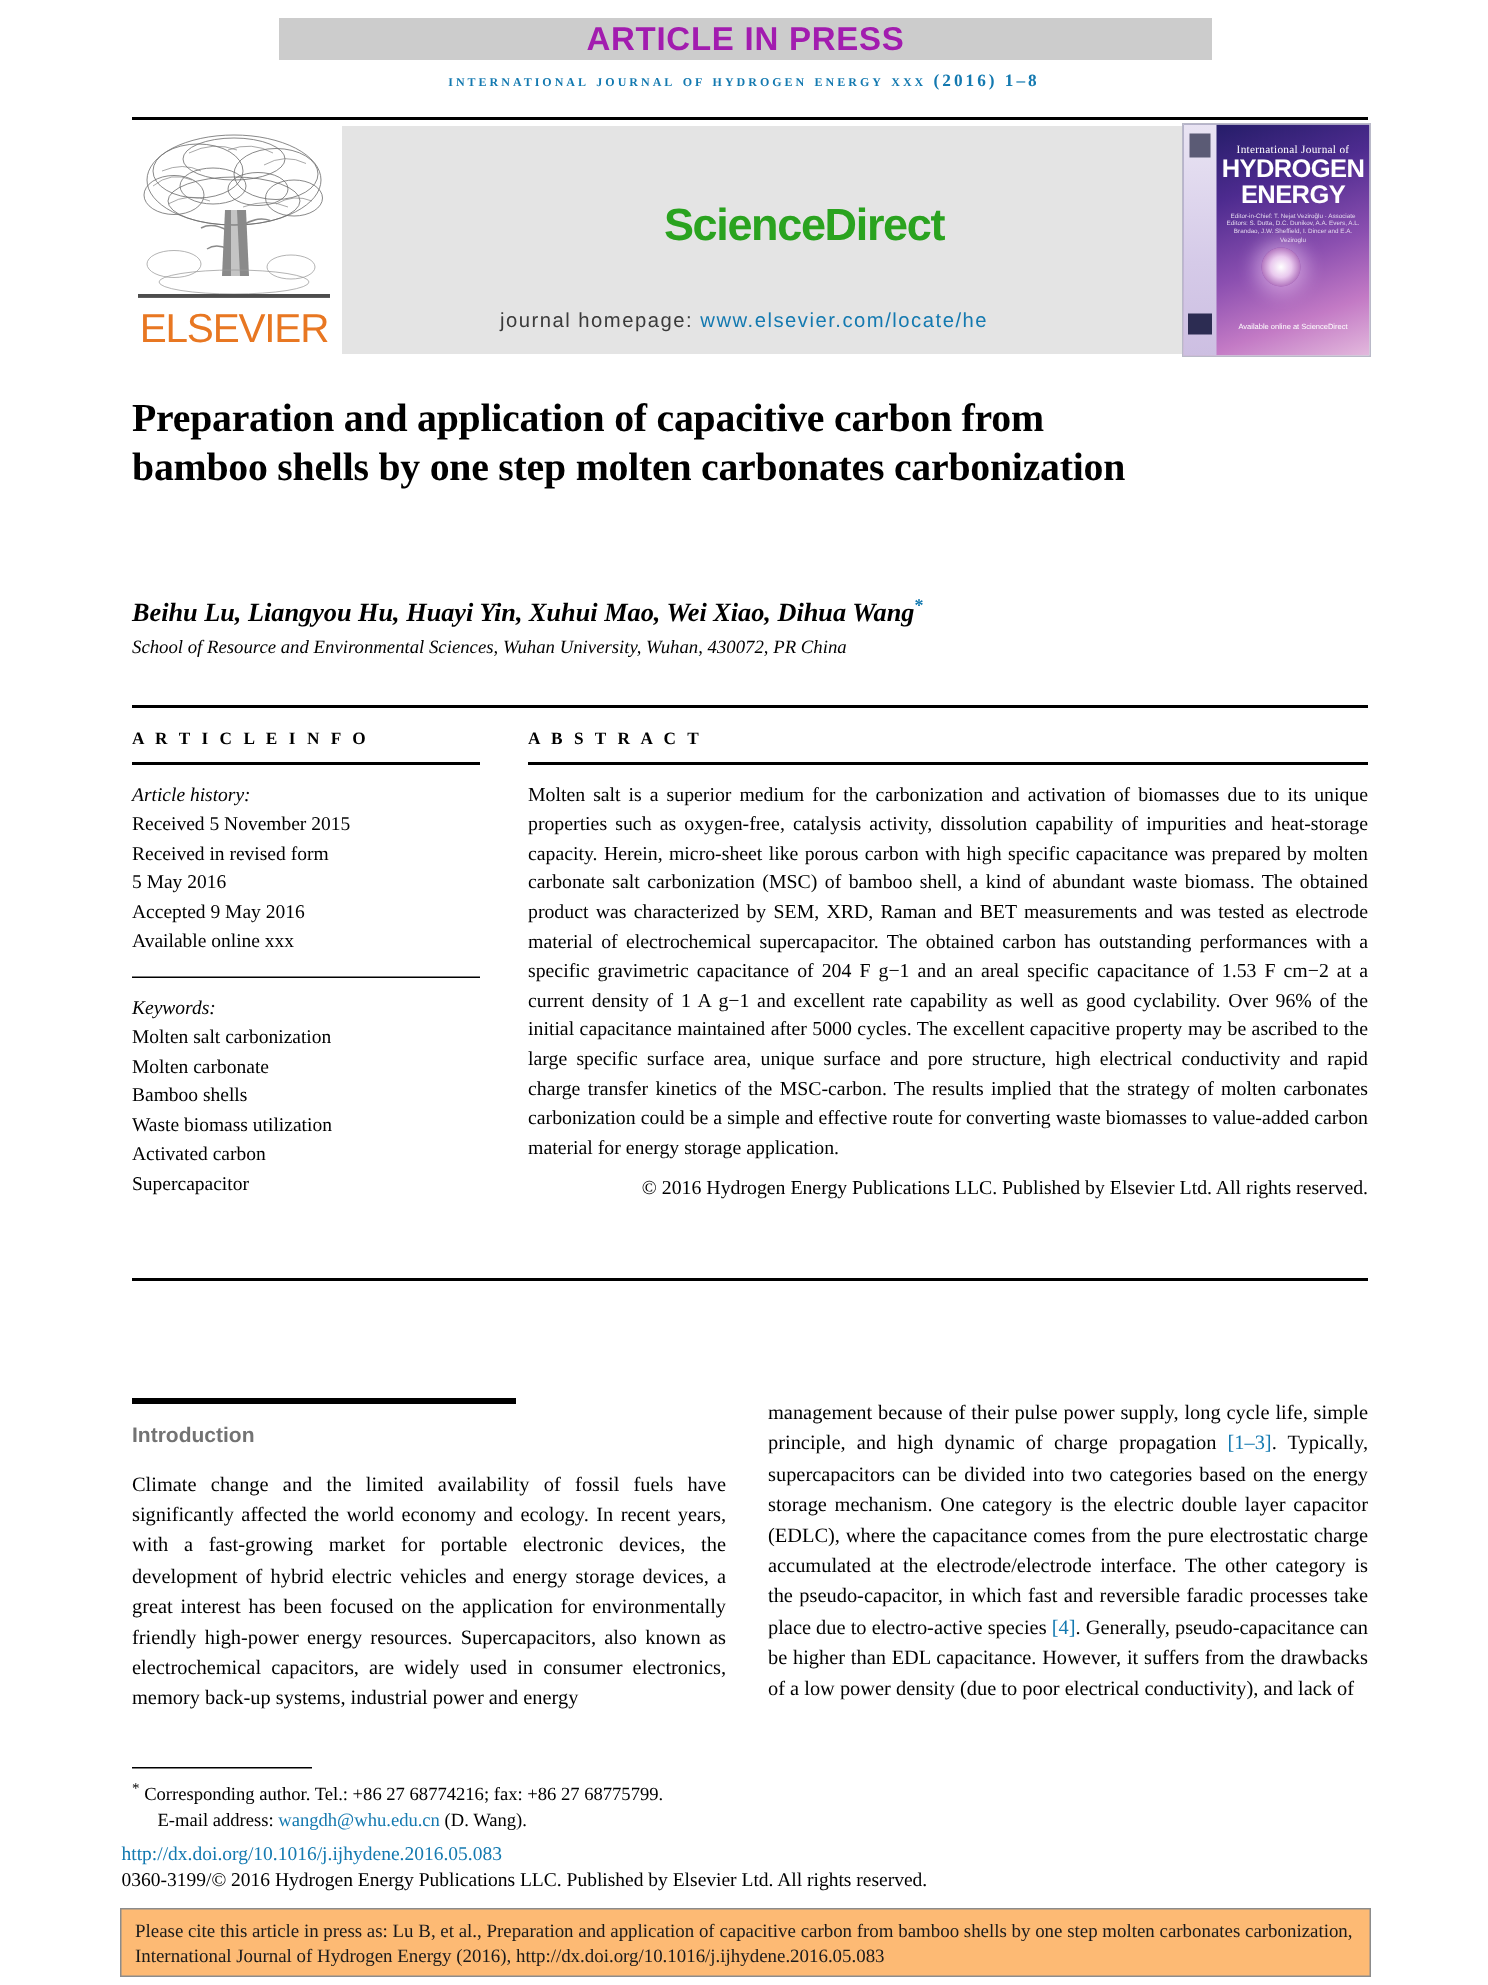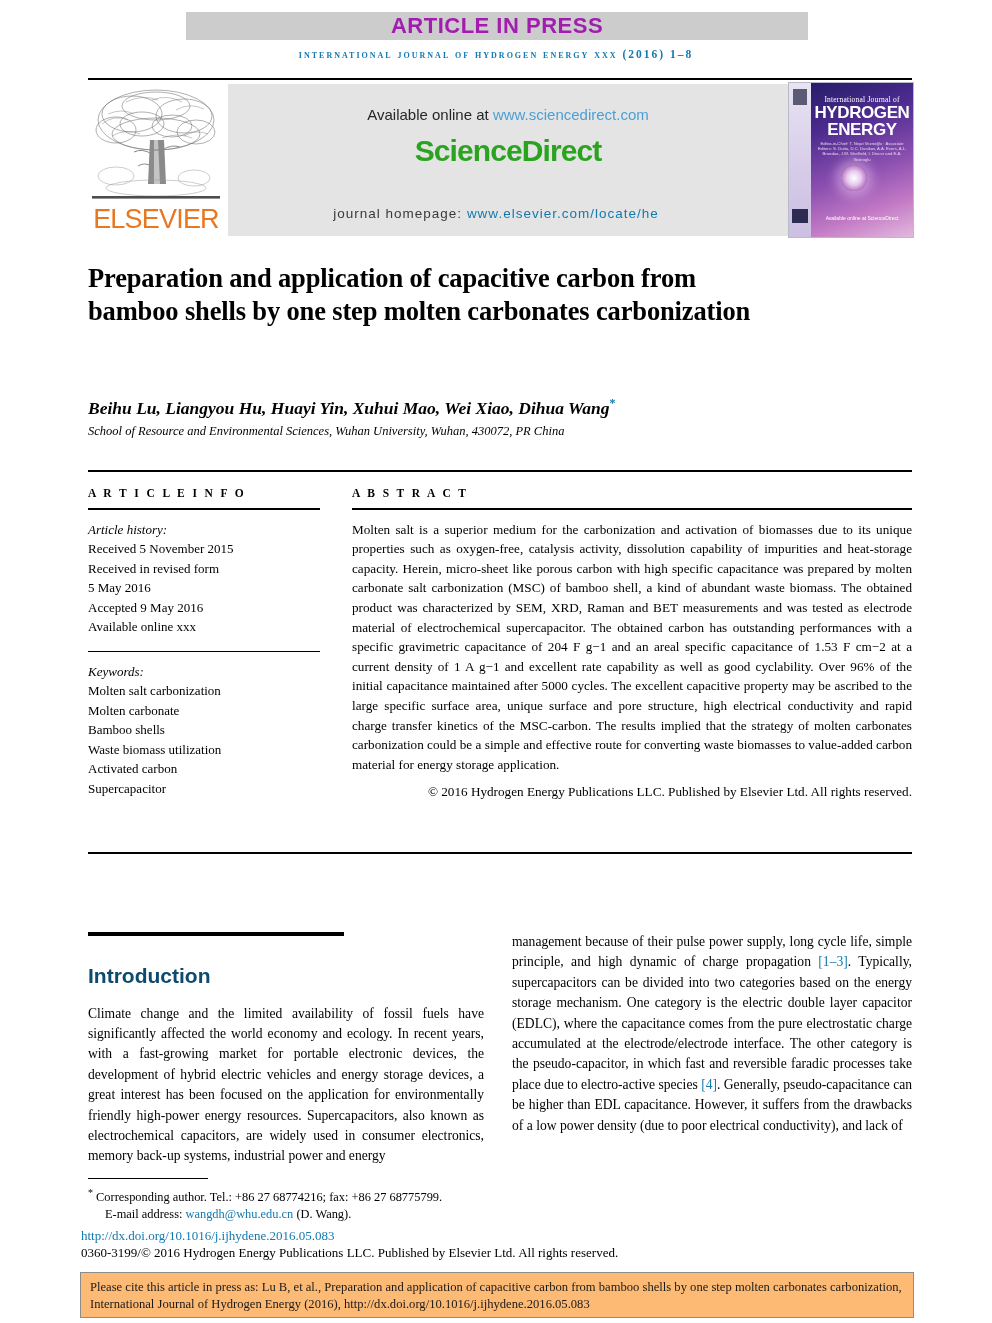--- a/index.html
+++ b/index.html
@@ -118,20 +118,21 @@
     position: absolute;
     left: 0;
     top: 50px;
     width: 560px;
     text-align: center;
     font-family: "Liberation Sans", sans-serif;
     font-weight: bold;
     font-size: 30px;
     letter-spacing: -0.9px;
     color: #2aa31f;
+    padding-left: 28px;
   }
   .sd-homepage {
     position: absolute;
     left: 0;
     top: 122px;
     width: 536px;
     text-align: center;
     font-family: "Liberation Sans", sans-serif;
     font-size: 13.5px;
     letter-spacing: 1.0px;
@@ -313,25 +314,25 @@
     left: 512px;
     top: 932px;
     width: 400px;
   }
   .sec-rule {
     width: 256px;
     height: 3.5px;
     background: #000000;
   }
   .sec-title {
-    margin-top: 28px;
+    margin-top: 12px;
     font-family: "Liberation Sans", sans-serif;
     font-weight: bold;
-    font-size: 21px;
-    color: #0c4a6e;
+    font-size: 14px;
+    color: #737373;
   }
   .para {
     margin-top: 16px;
     font-family: "Liberation Serif", serif;
     font-size: 13.6px;
     line-height: 20.4px;
     text-align: justify;
     color: #000000;
   }
   .para.first { margin-top: 0; }
@@ -444,23 +445,20 @@
           <ellipse cx="102" cy="94" rx="16" ry="8"></ellipse>
           <ellipse cx="64" cy="104" rx="50" ry="8"></ellipse>
         </g>
         <rect x="0" y="112" width="128" height="2.6" fill="#4d4d4d"></rect>
       </svg>
     </div>
     <div class="elsevier-word">ELSEVIER</div>
   </div>
 
   <div class="sd-banner">
-    <div class="sd-available">
-      <span>Available online at </span><span class="url">www.sciencedirect.com</span>
-    </div>
     <div class="sd-logo">ScienceDirect</div>
     <div class="sd-homepage">
       <span>journal homepage: </span><span class="url">www.elsevier.com/locate/he</span>
     </div>
   </div>
 
   <div class="cover">
     <div class="cover-leftband"></div>
     <div class="cover-elsmark"></div>
     <div class="cover-hedmark"></div>

